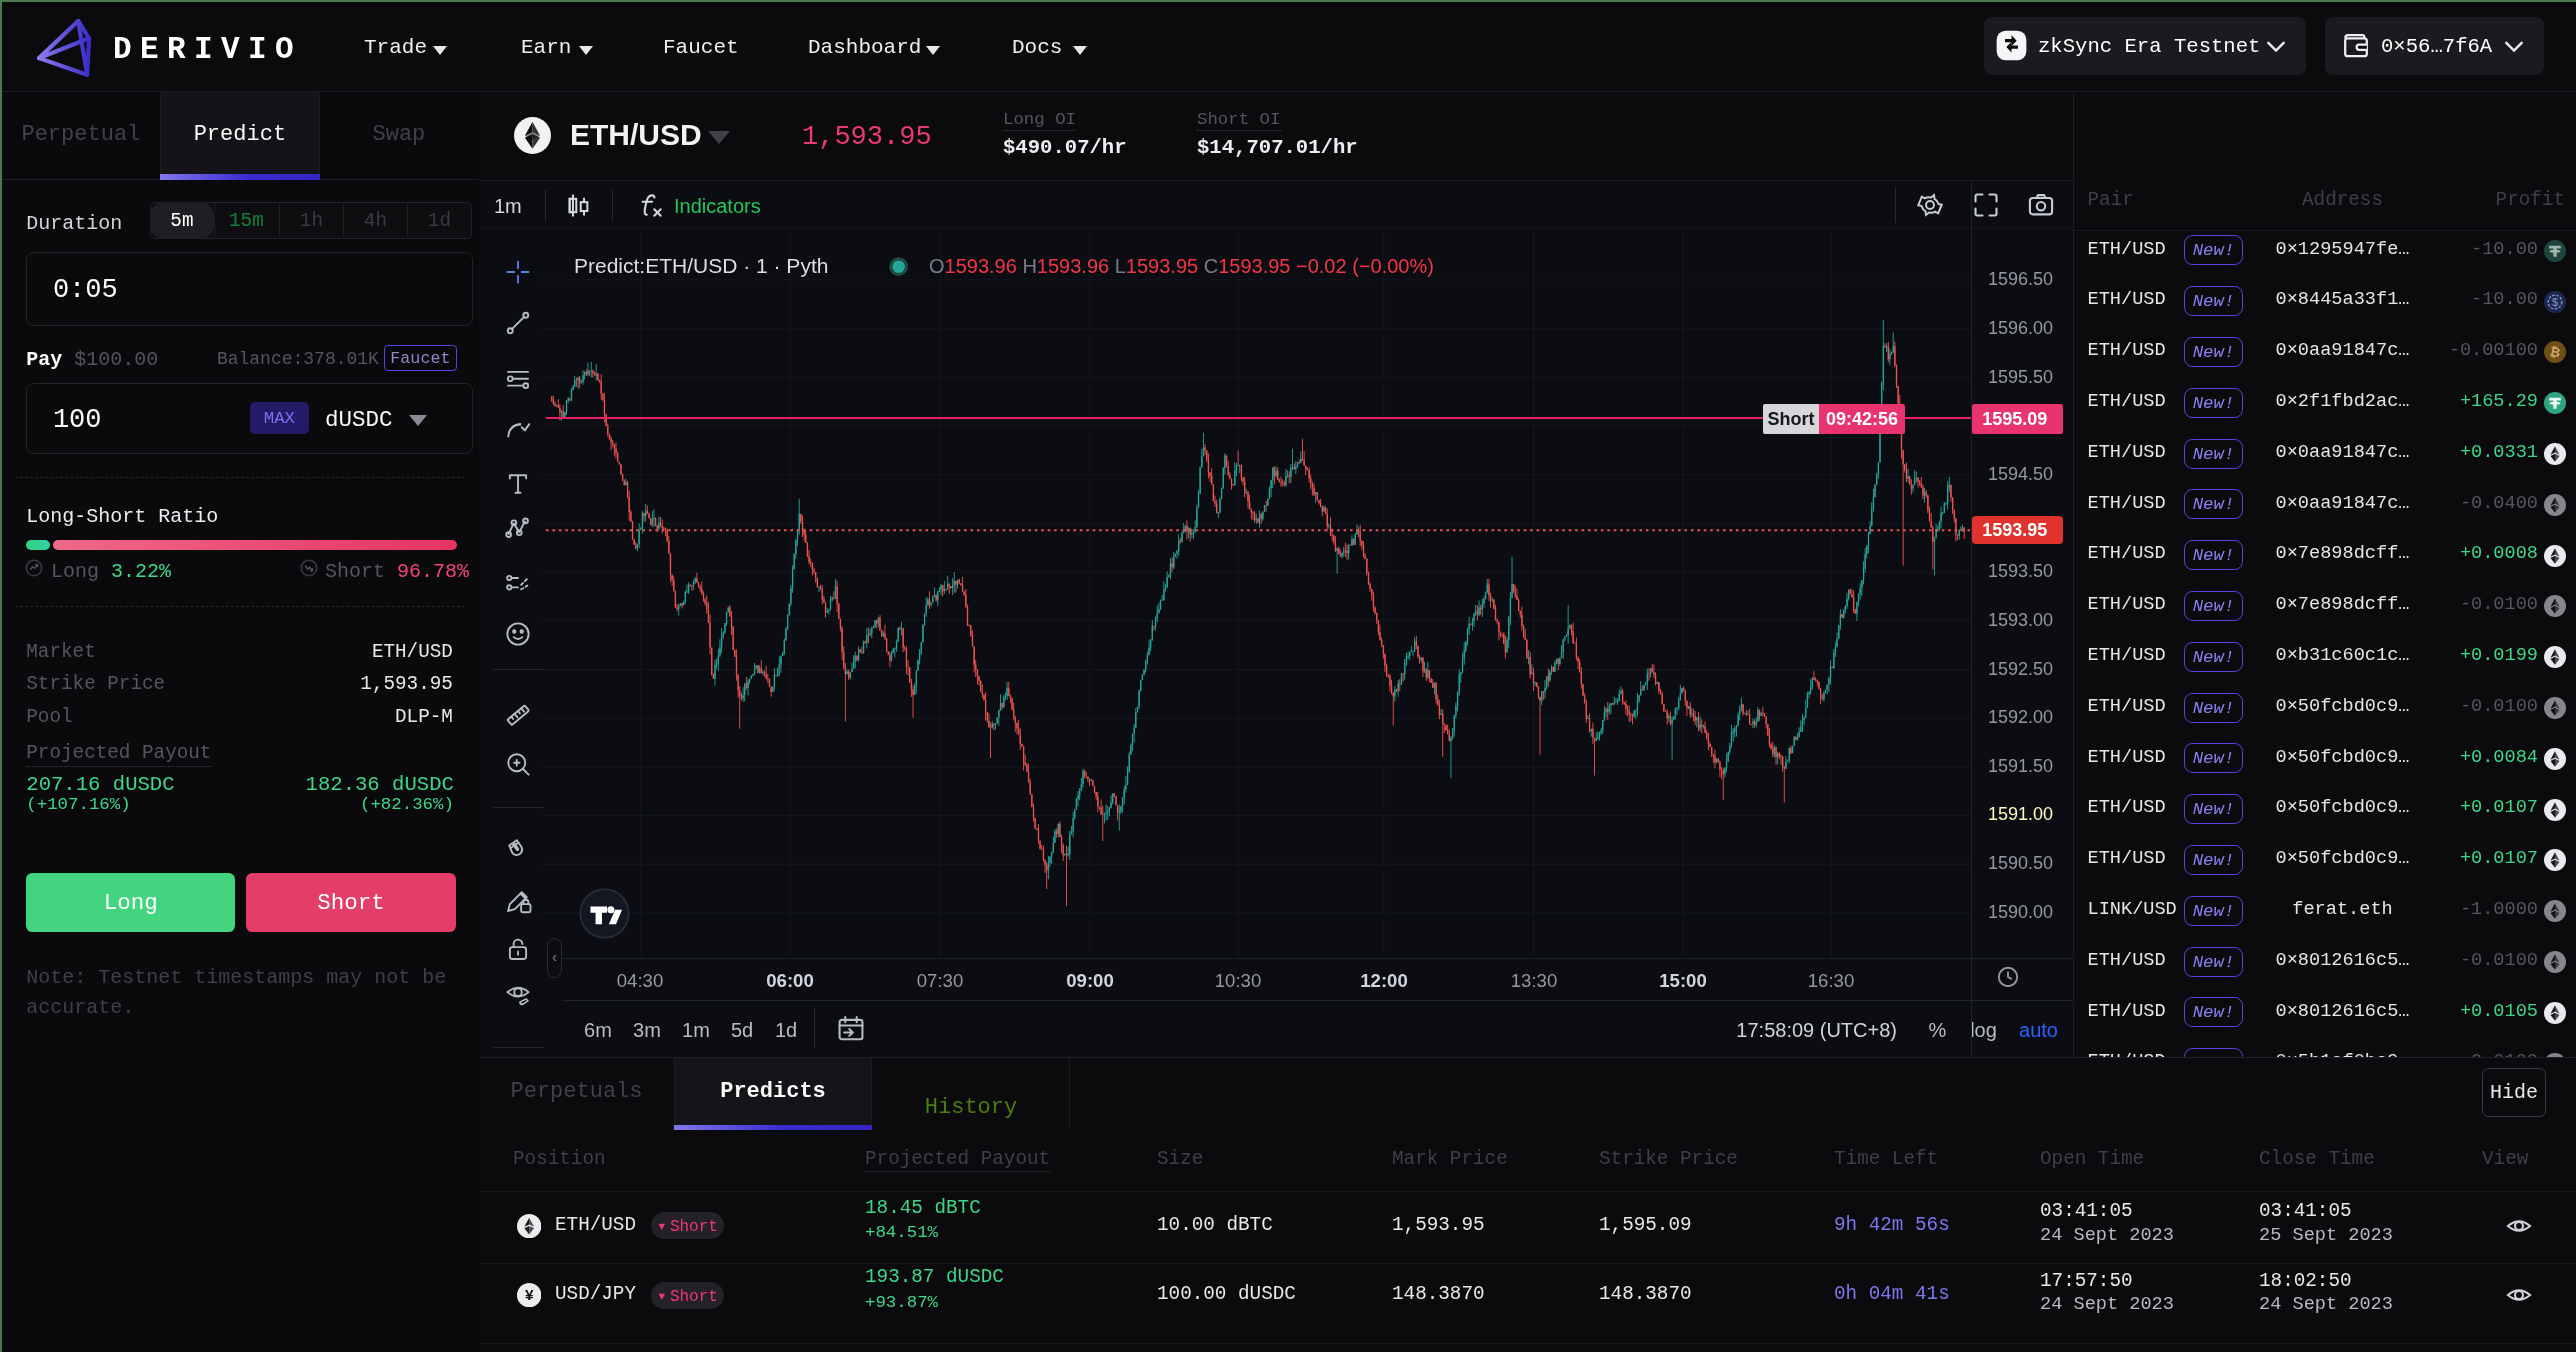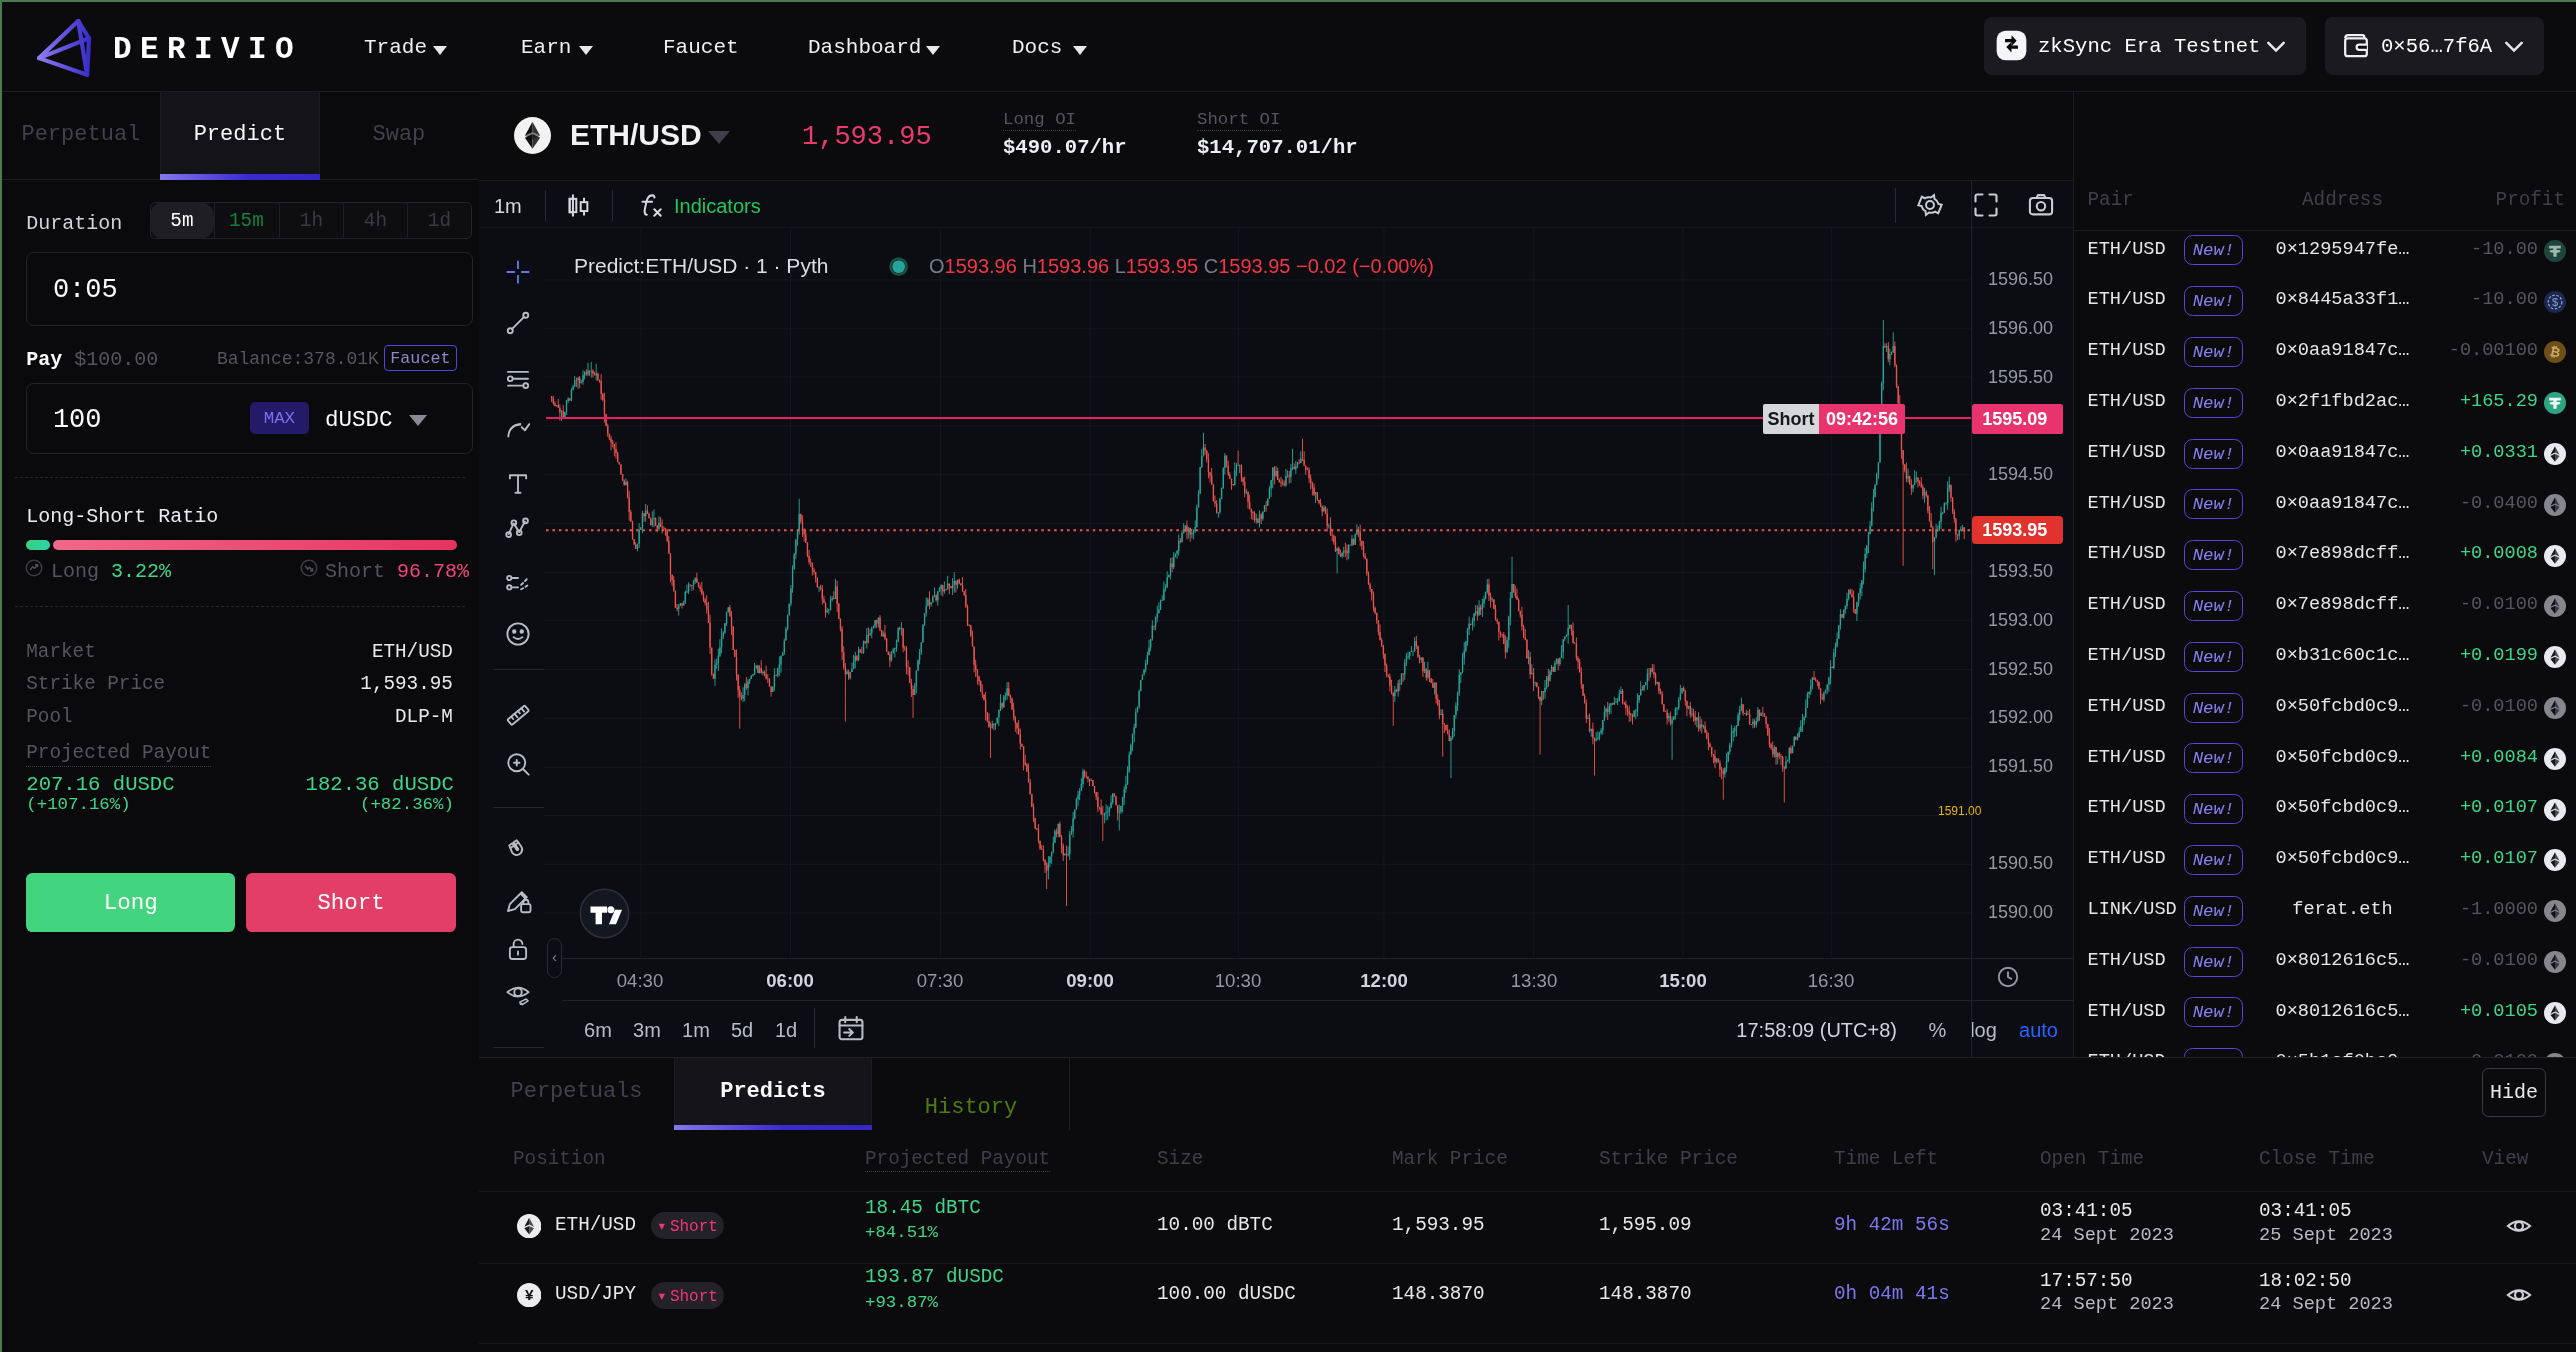--- a/index.html
+++ b/index.html
@@ -142,20 +142,21 @@
     <div class="a green" style="left:24.4px;top:681px;font-size:20.6px">207.16 dUSDC</div>
     <div class="a green" style="left:24.4px;top:703px;font-size:17.4px">(+107.16%)</div>
     <div class="a green r" style="left:259px;top:681px;width:193px;font-size:20.6px">182.36 dUSDC</div>
     <div class="a green r" style="left:259px;top:703px;width:193px;font-size:17.4px">(+82.36%)</div>
     <div class="a row c" style="left:24.4px;top:781px;width:209px;height:59px;background:#42d47e;border-radius:6.4px;font-size:22.5px;color:#fff">
       <div style="width:100%">Long</div>
     </div>
     <div class="a row c" style="left:244px;top:781px;width:210px;height:59px;background:#e23e68;border-radius:6.4px;font-size:22.5px;color:#fff">
       <div style="width:100%">Short</div>
     </div>
+    <div class="a" style="left:24.4px;top:871px;width:437px;font-size:20px;line-height:30px;color:#3f3f4a">Note: Testnet timestamps may not be accurate.</div>
   </div>
 <div class="a" style="left:479px;top:92px;width:1594px;height:965px;background:#0c0d12;overflow:hidden">
     <div class="a" style="left:0;top:0;width:1594px;height:89px;border-bottom:1.3px solid #1c1c22;box-sizing:border-box;background:#0b0b0d"></div>
     <svg class="a" style="left:35px;top:25px" width="37" height="37" viewBox="0 0 32 32">
 <circle cx="16" cy="16" r="16" fill="#f2f2f2"></circle>
 <path d="M16 4 L16 13.2 L22.6 16.3 Z" fill="#343434"></path>
 <path d="M16 4 L9.4 16.3 L16 13.2 Z" fill="#111"></path>
 <path d="M16 14.8 L9.4 17.9 L16 27.5 Z" fill="#111"></path>
 <path d="M16 14.8 L22.6 17.9 L16 27.5 Z" fill="#343434"></path>
 <path d="M9.4 16.3 L16 19.6 L22.6 16.3 L16 13.2 Z" fill="#0a0a0a" opacity="0.5"></path>
@@ -400,21 +401,21 @@
     <div class="a" style="left:1492px;top:89px;width:0.6px;height:876px;background:#1e222d"></div>
     <div class="a sans" style="left:1509px;top:177px;font-size:18px;color:#9598a1">1596.50</div>
     <div class="a sans" style="left:1509px;top:226px;font-size:18px;color:#9598a1">1596.00</div>
     <div class="a sans" style="left:1509px;top:275px;font-size:18px;color:#9598a1">1595.50</div>
     <div class="a sans" style="left:1509px;top:372px;font-size:18px;color:#9598a1">1594.50</div>
     <div class="a sans" style="left:1509px;top:469px;font-size:18px;color:#9598a1">1593.50</div>
     <div class="a sans" style="left:1509px;top:518px;font-size:18px;color:#9598a1">1593.00</div>
     <div class="a sans" style="left:1509px;top:567px;font-size:18px;color:#9598a1">1592.50</div>
     <div class="a sans" style="left:1509px;top:615px;font-size:18px;color:#9598a1">1592.00</div>
     <div class="a sans" style="left:1509px;top:664px;font-size:18px;color:#9598a1">1591.50</div>
-    <div class="a sans" style="left:1459px;top:712px;font-size:12px;color:#eab308">1591.00</div>
+    <div class="a sans" style="left:1509px;top:712px;font-size:18px;color:#fef9c3">1591.00</div>
     <div class="a sans" style="left:1509px;top:761px;font-size:18px;color:#9598a1">1590.50</div>
     <div class="a sans" style="left:1509px;top:810px;font-size:18px;color:#9598a1">1590.00</div>
     <div class="a sans" style="left:1509px;top:323px;font-size:18px;color:#9598a1">1595.00</div>
     <div class="a row sans" style="left:1493px;top:312px;width:91px;height:30px;border-radius:2.6px;background:#e8336e;font-size:18px;font-weight:bold;color:#fff">
       <div style="width:100%;padding-left:10.3px">1595.09</div>
     </div>
     <div class="a row sans" style="left:1493px;top:424px;width:91px;height:28px;border-radius:3.9px;background:#e0332e;font-size:18px;font-weight:bold;color:#fff">
       <div style="width:100%;padding-left:10.3px">1593.95</div>
     </div>
   </div>

